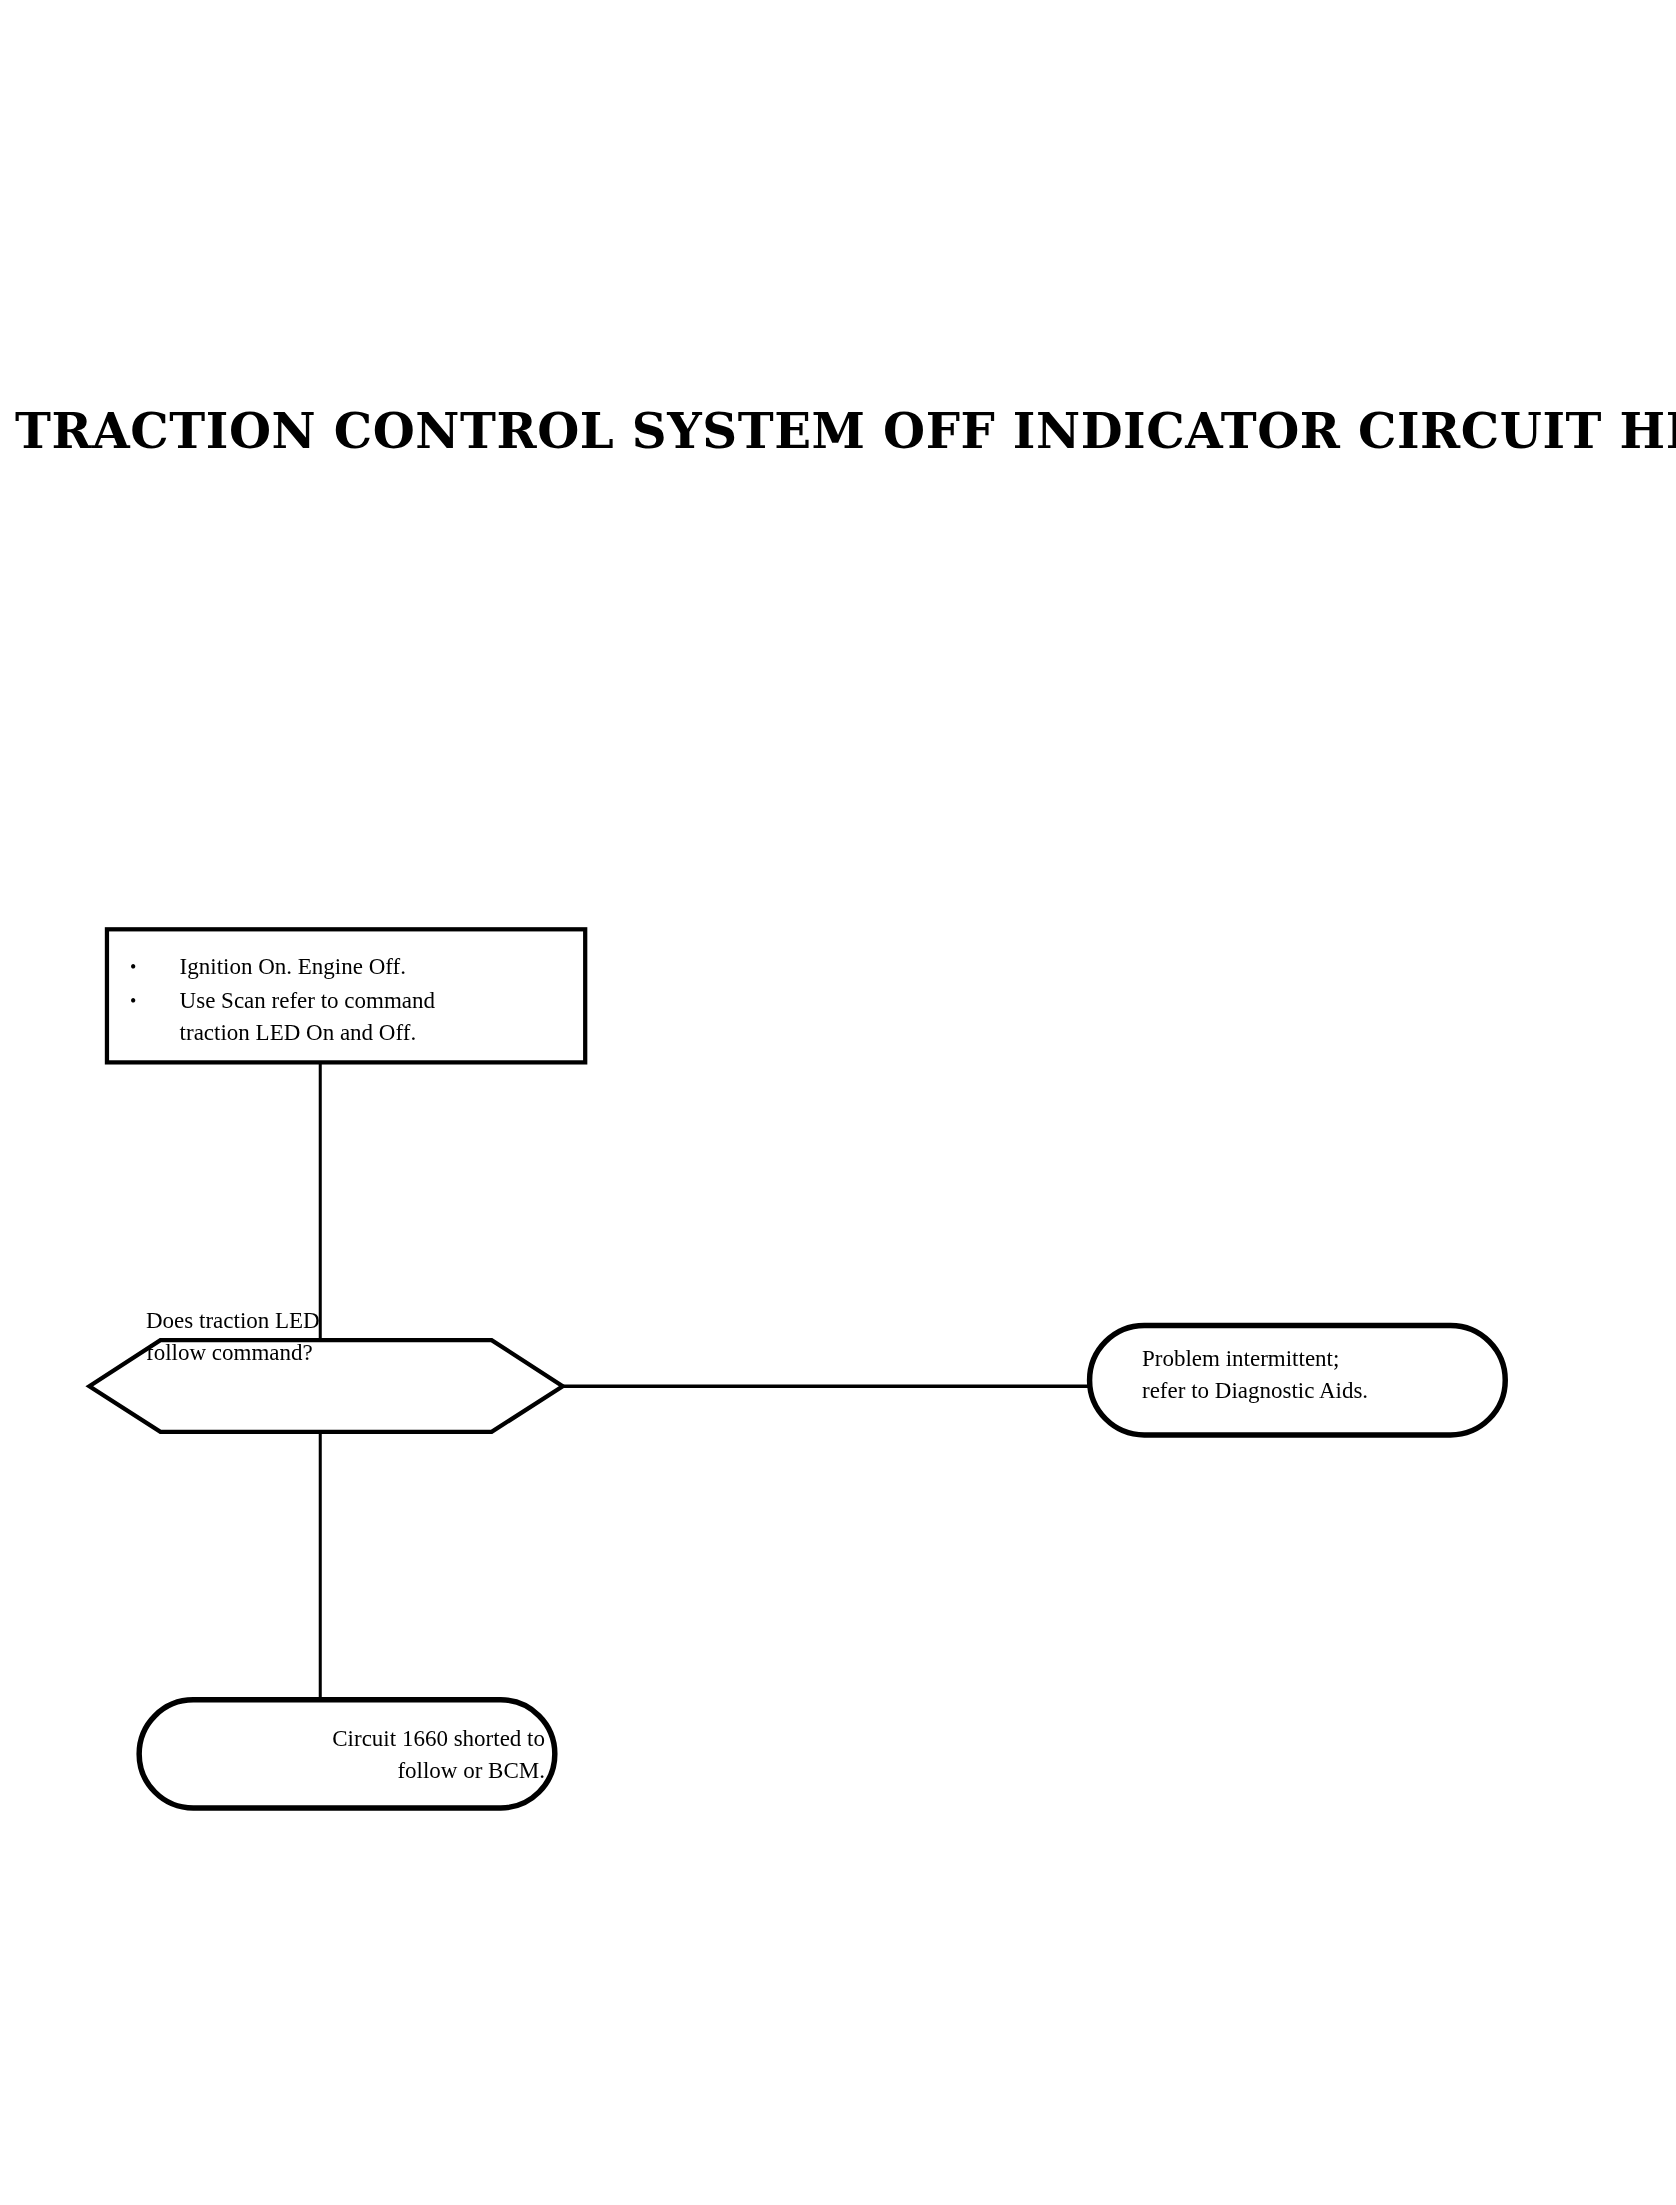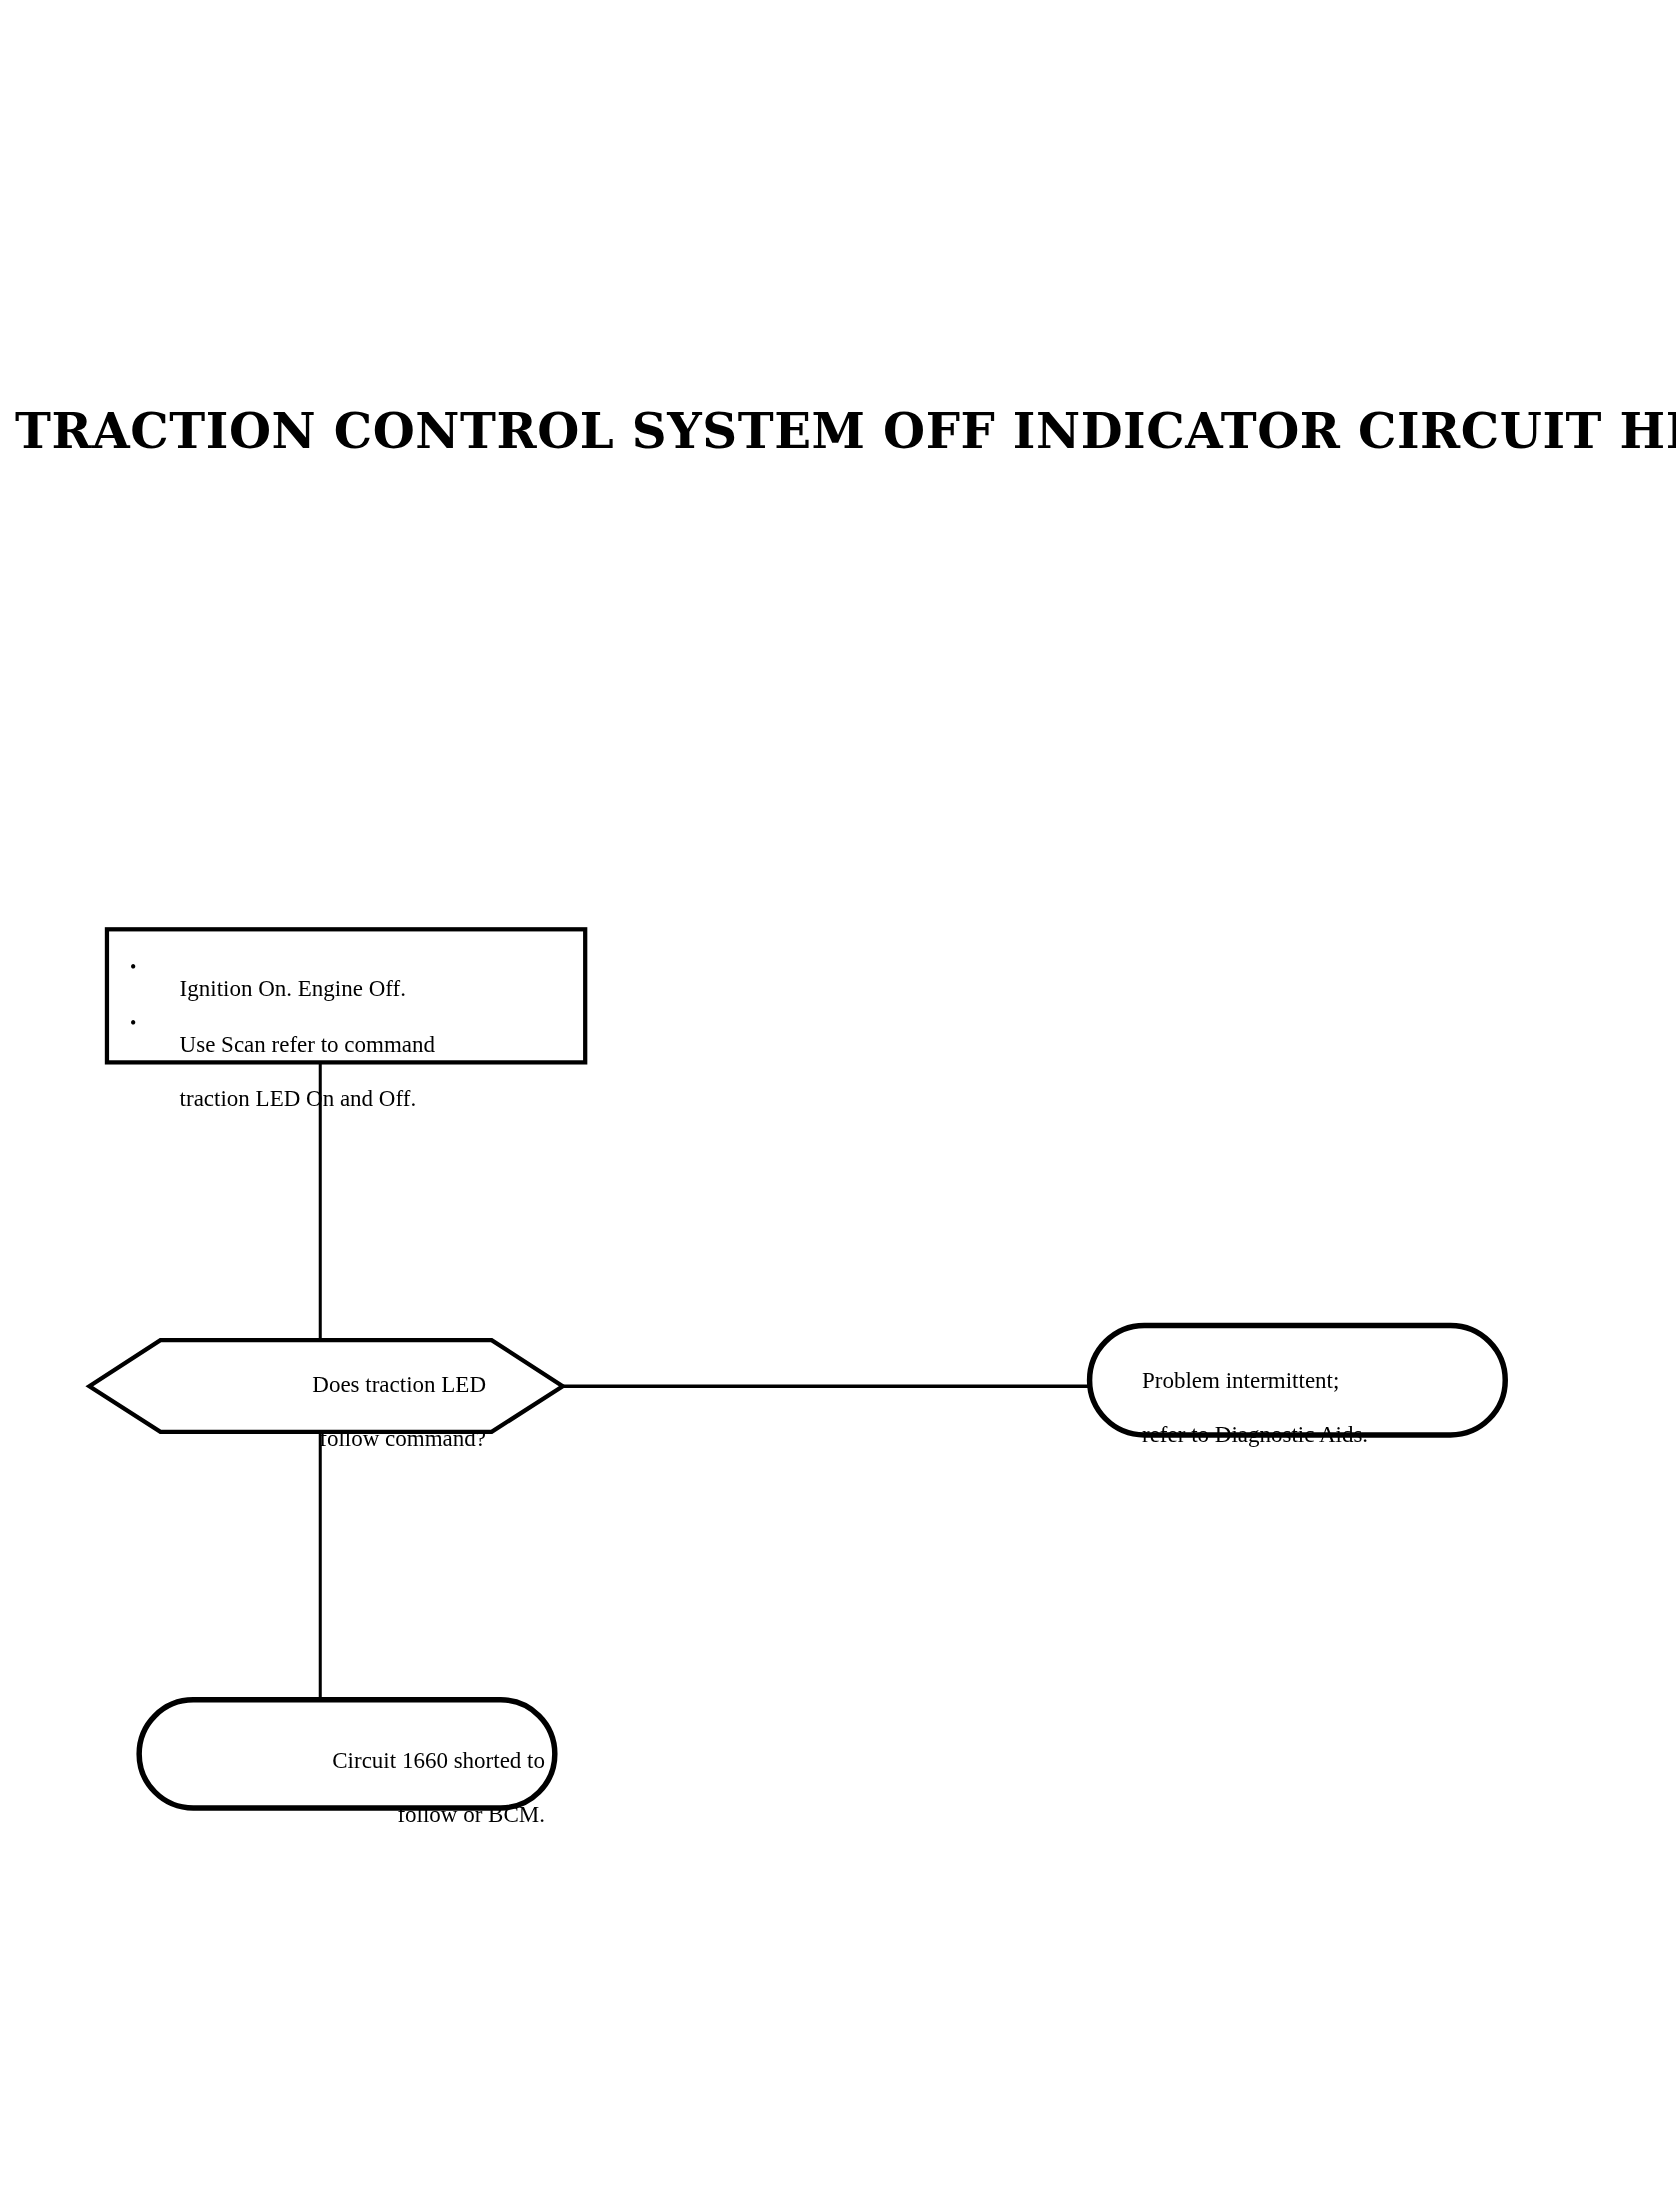--- a/index.html
+++ b/index.html
@@ -84,41 +84,41 @@
     box-sizing: border-box;
   }
   .bullet-text {
     flex: 1 1 auto;
     line-height: 32px;
   }
 
   
   .decision-text {
     left: 146px;
-    top: 1347px;
+    top: 1305px;
     width: 340px;
-    text-align: right;
+    text-align: left;
   }
 
   
   .terminator-text-right {
     left: 1142px;
     top: 1343px;
     width: 340px;
     text-align: left;
     font-family: Liberation Serif, serif;
   }
   .terminator-text-bottom {
     left: 180px;
     top: 1723px;
     width: 365px;
     text-align: right;
   }
 
-  .nowrap-line { display: block; white-space: nowrap; margin-top: 22px; }
+  .nowrap-line { display: block; white-space: nowrap; }
 </style>
 </head>
 <body>
 
 <div id="page">
 
   <div class="page-title">TRACTION CONTROL SYSTEM OFF INDICATOR CIRCUIT HIGH</div>
 
   <svg class="vector-layer" viewBox="0 0 2758 3628" width="1676" height="2205">
 

